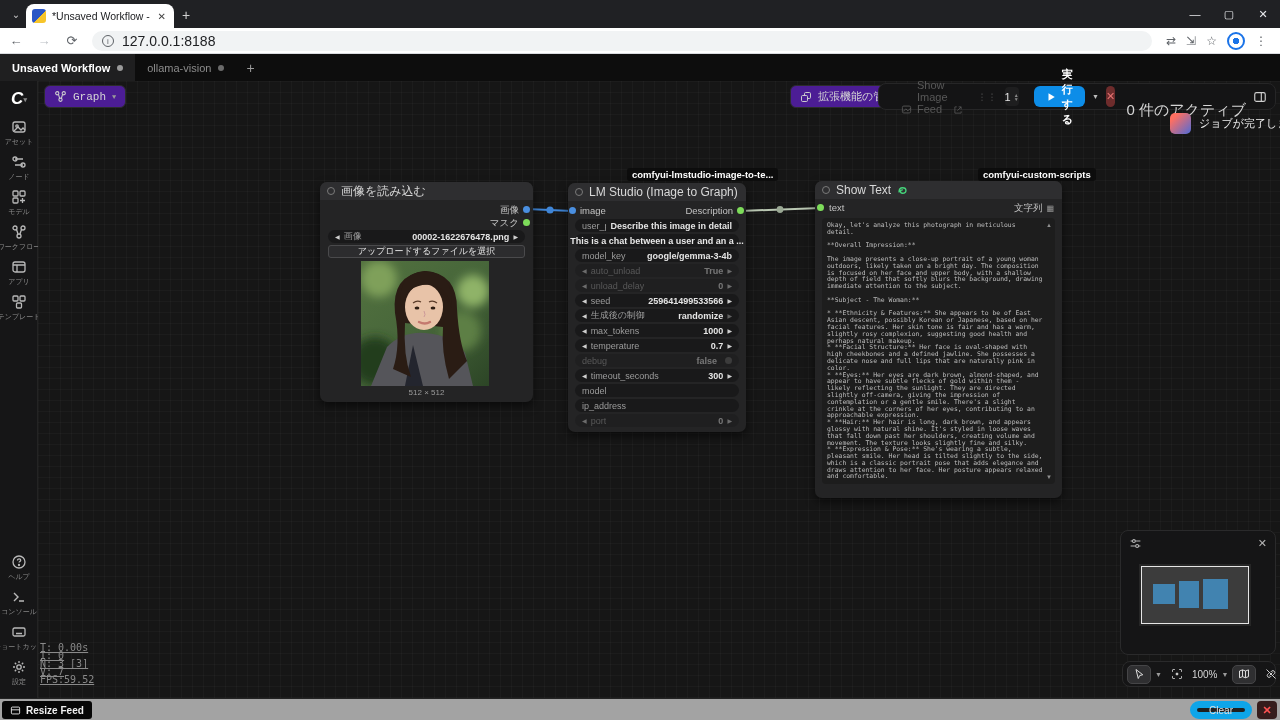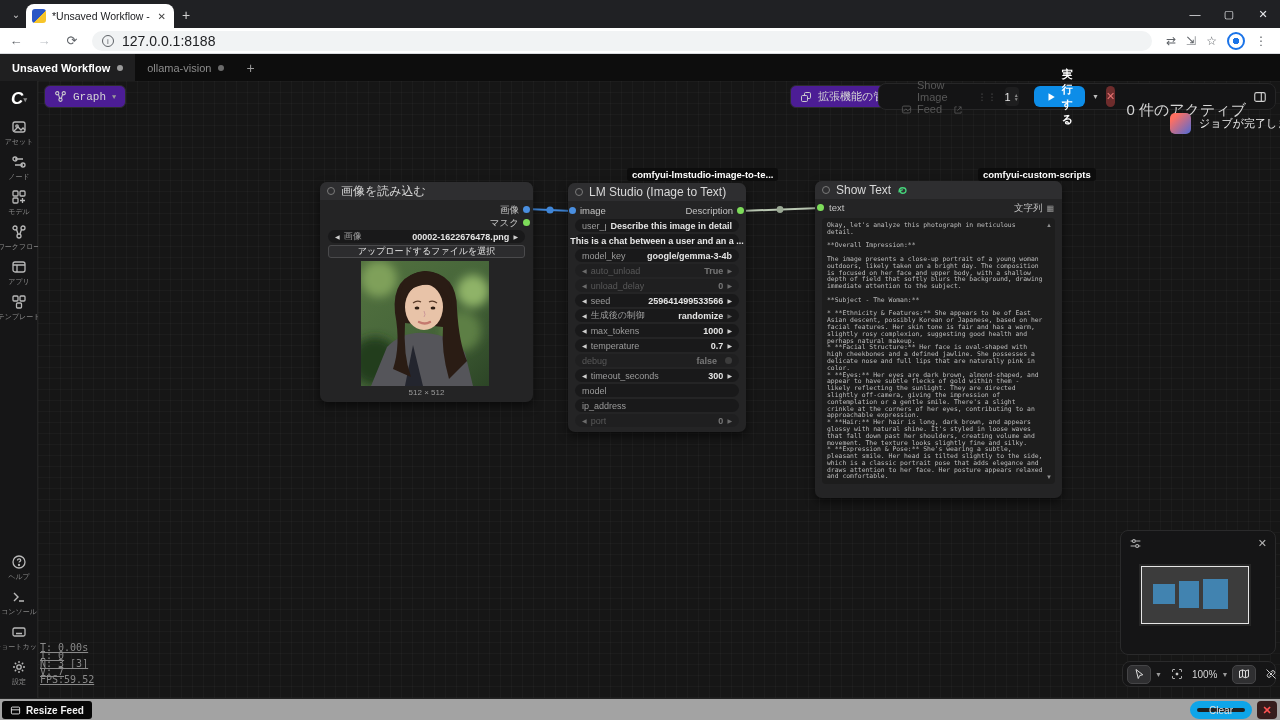--- a/index.html
+++ b/index.html
@@ -404,21 +404,21 @@
         <path d="M58 61 q6 3 11 0" stroke="#c4796f" stroke-width="2.4" fill="none" stroke-linecap="round"></path>
       </svg>
     </div>
     <div class="img-caption" style="left:0;right:0;top:206px">512 × 512</div>
   </div>
 
   <div class="badge" style="left:627px;top:168px">comfyui-lmstudio-image-to-te...</div>
   <div class="node" style="left:568px;top:183px;width:178px;height:249px">
     <div class="node-header">
       <span class="collapse-dot"></span>
-      <span class="node-title">LM Studio (Image to Text)</span>
+      <span class="node-title">LM Studio (Image to Graph)</span>
     </div>
     <span class="slot-dot dot-blue" style="left:1px;top:24px"></span>
     <span class="slot-label" style="left:12px;top:22px">image</span>
     <span class="slot-label" style="right:13px;top:22px">Description</span>
     <span class="slot-dot dot-green" style="right:2px;top:24px"></span>
 
     <div class="wrow" style="left:7px;top:36px;width:164px">
       <span class="wlabel">user_pro ...</span>
       <span class="wvalue">Describe this image in detail</span>
     </div>

